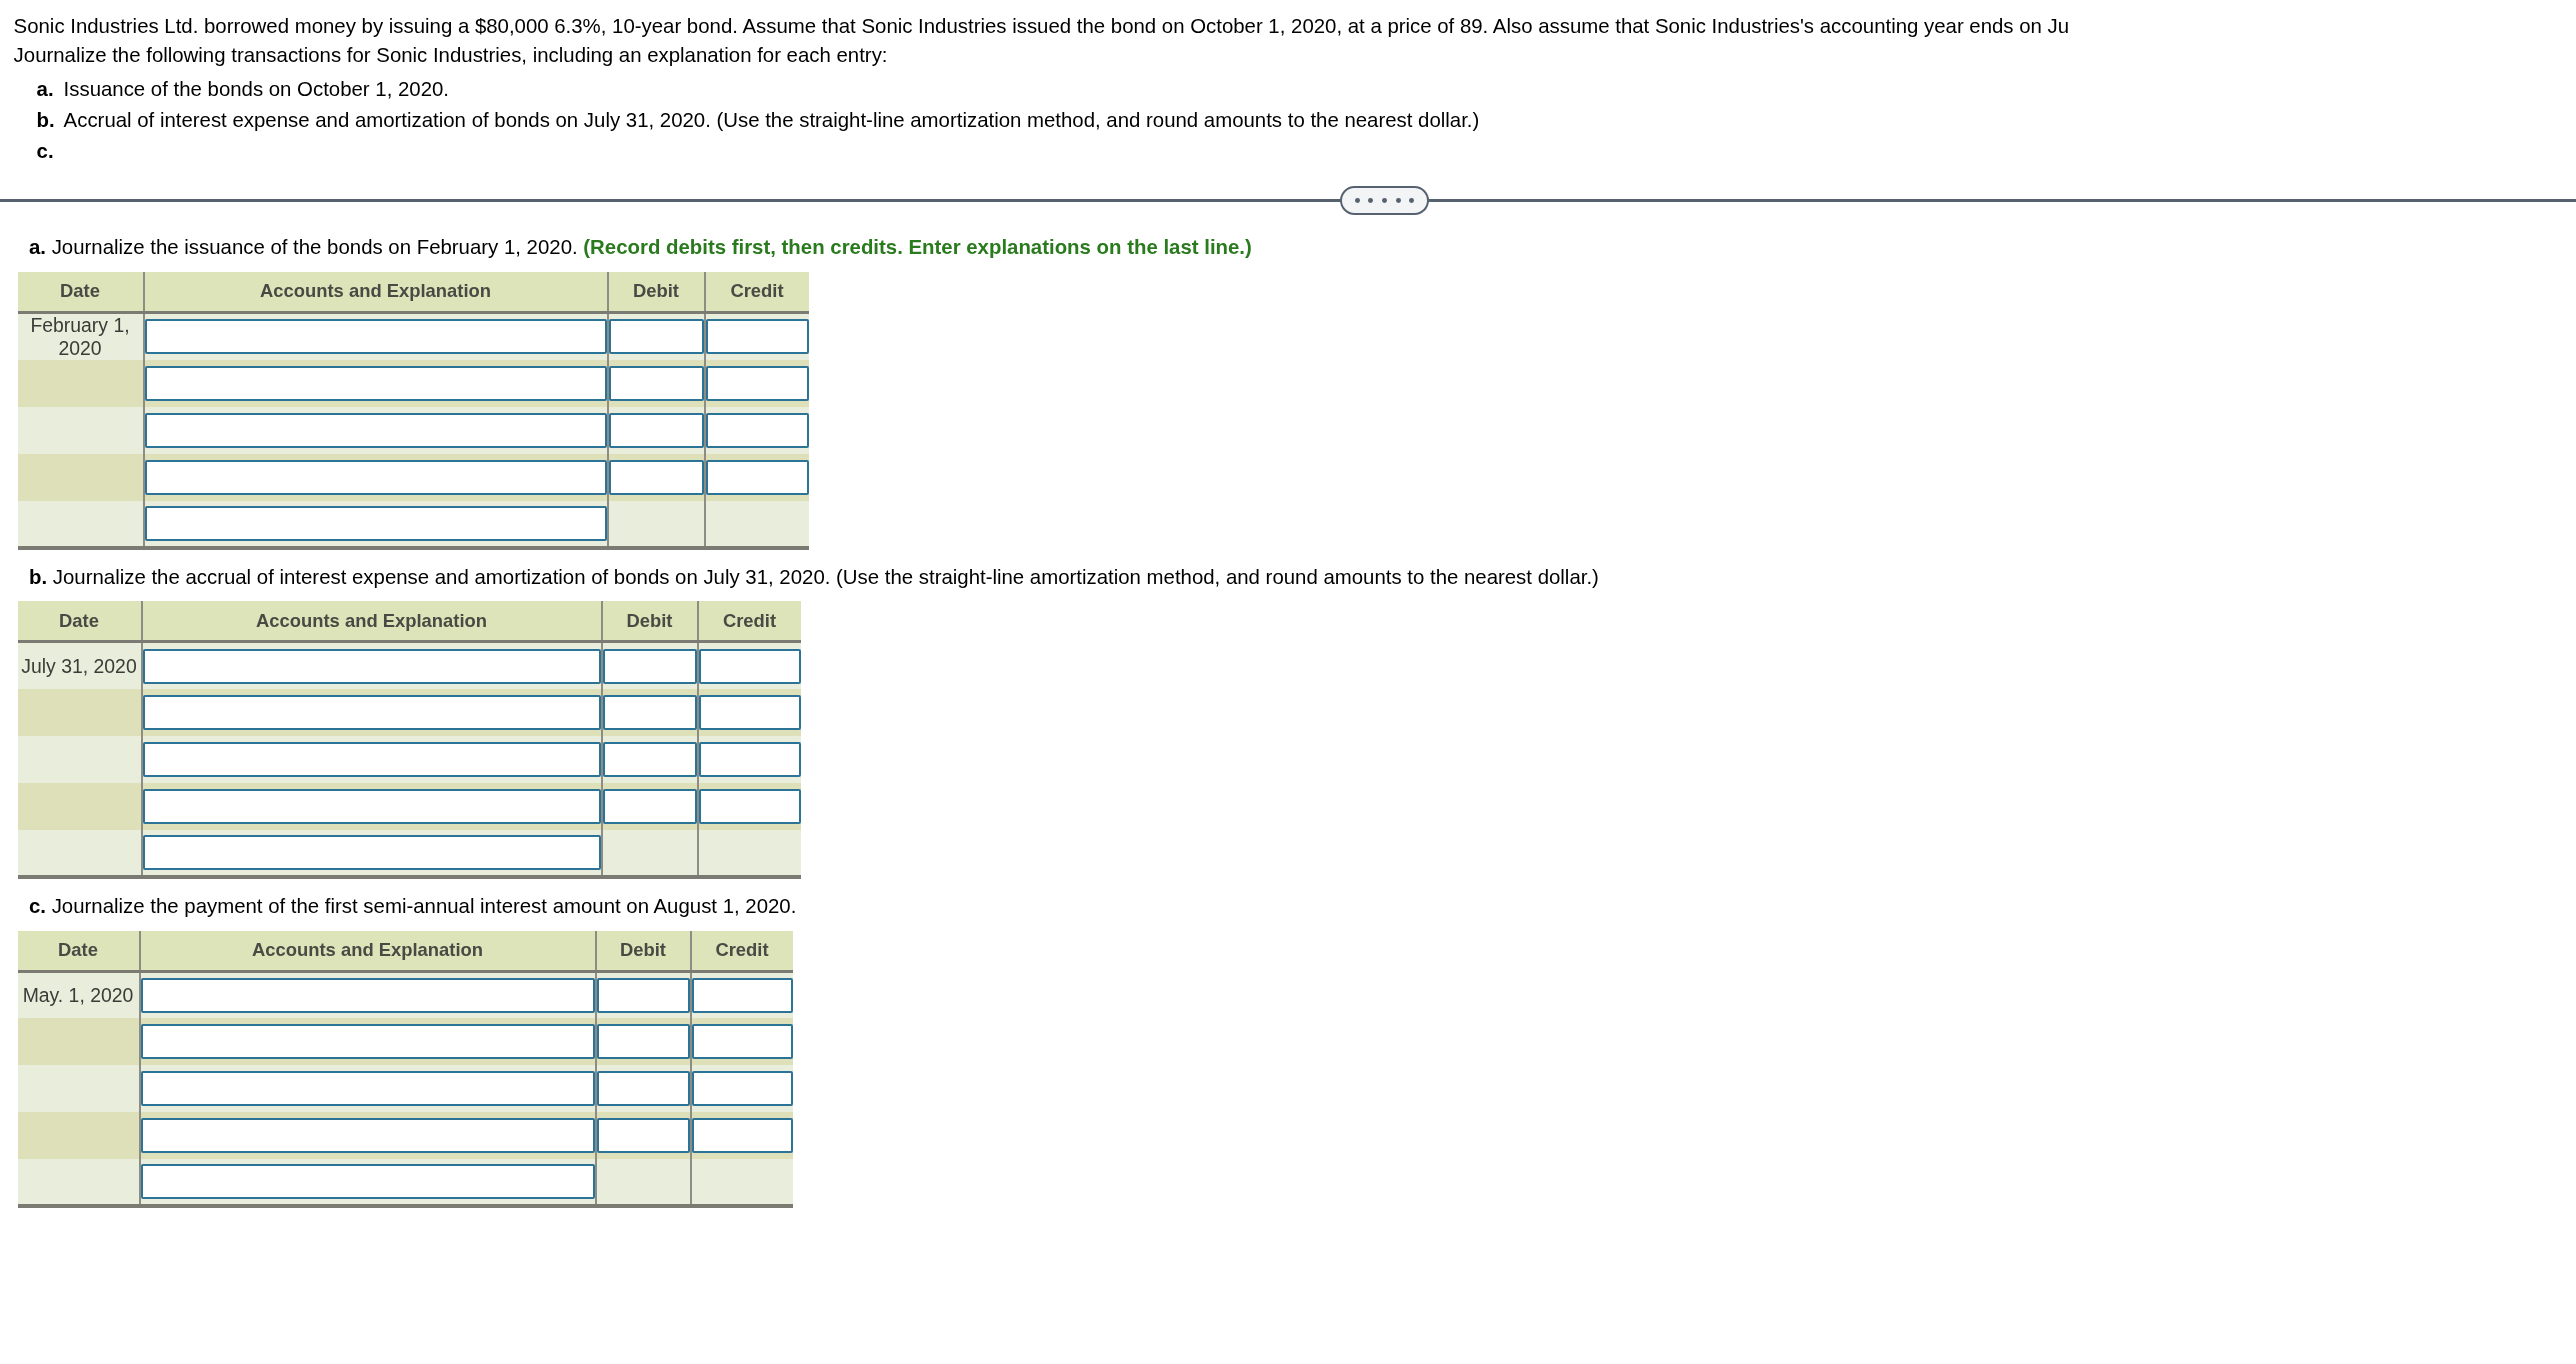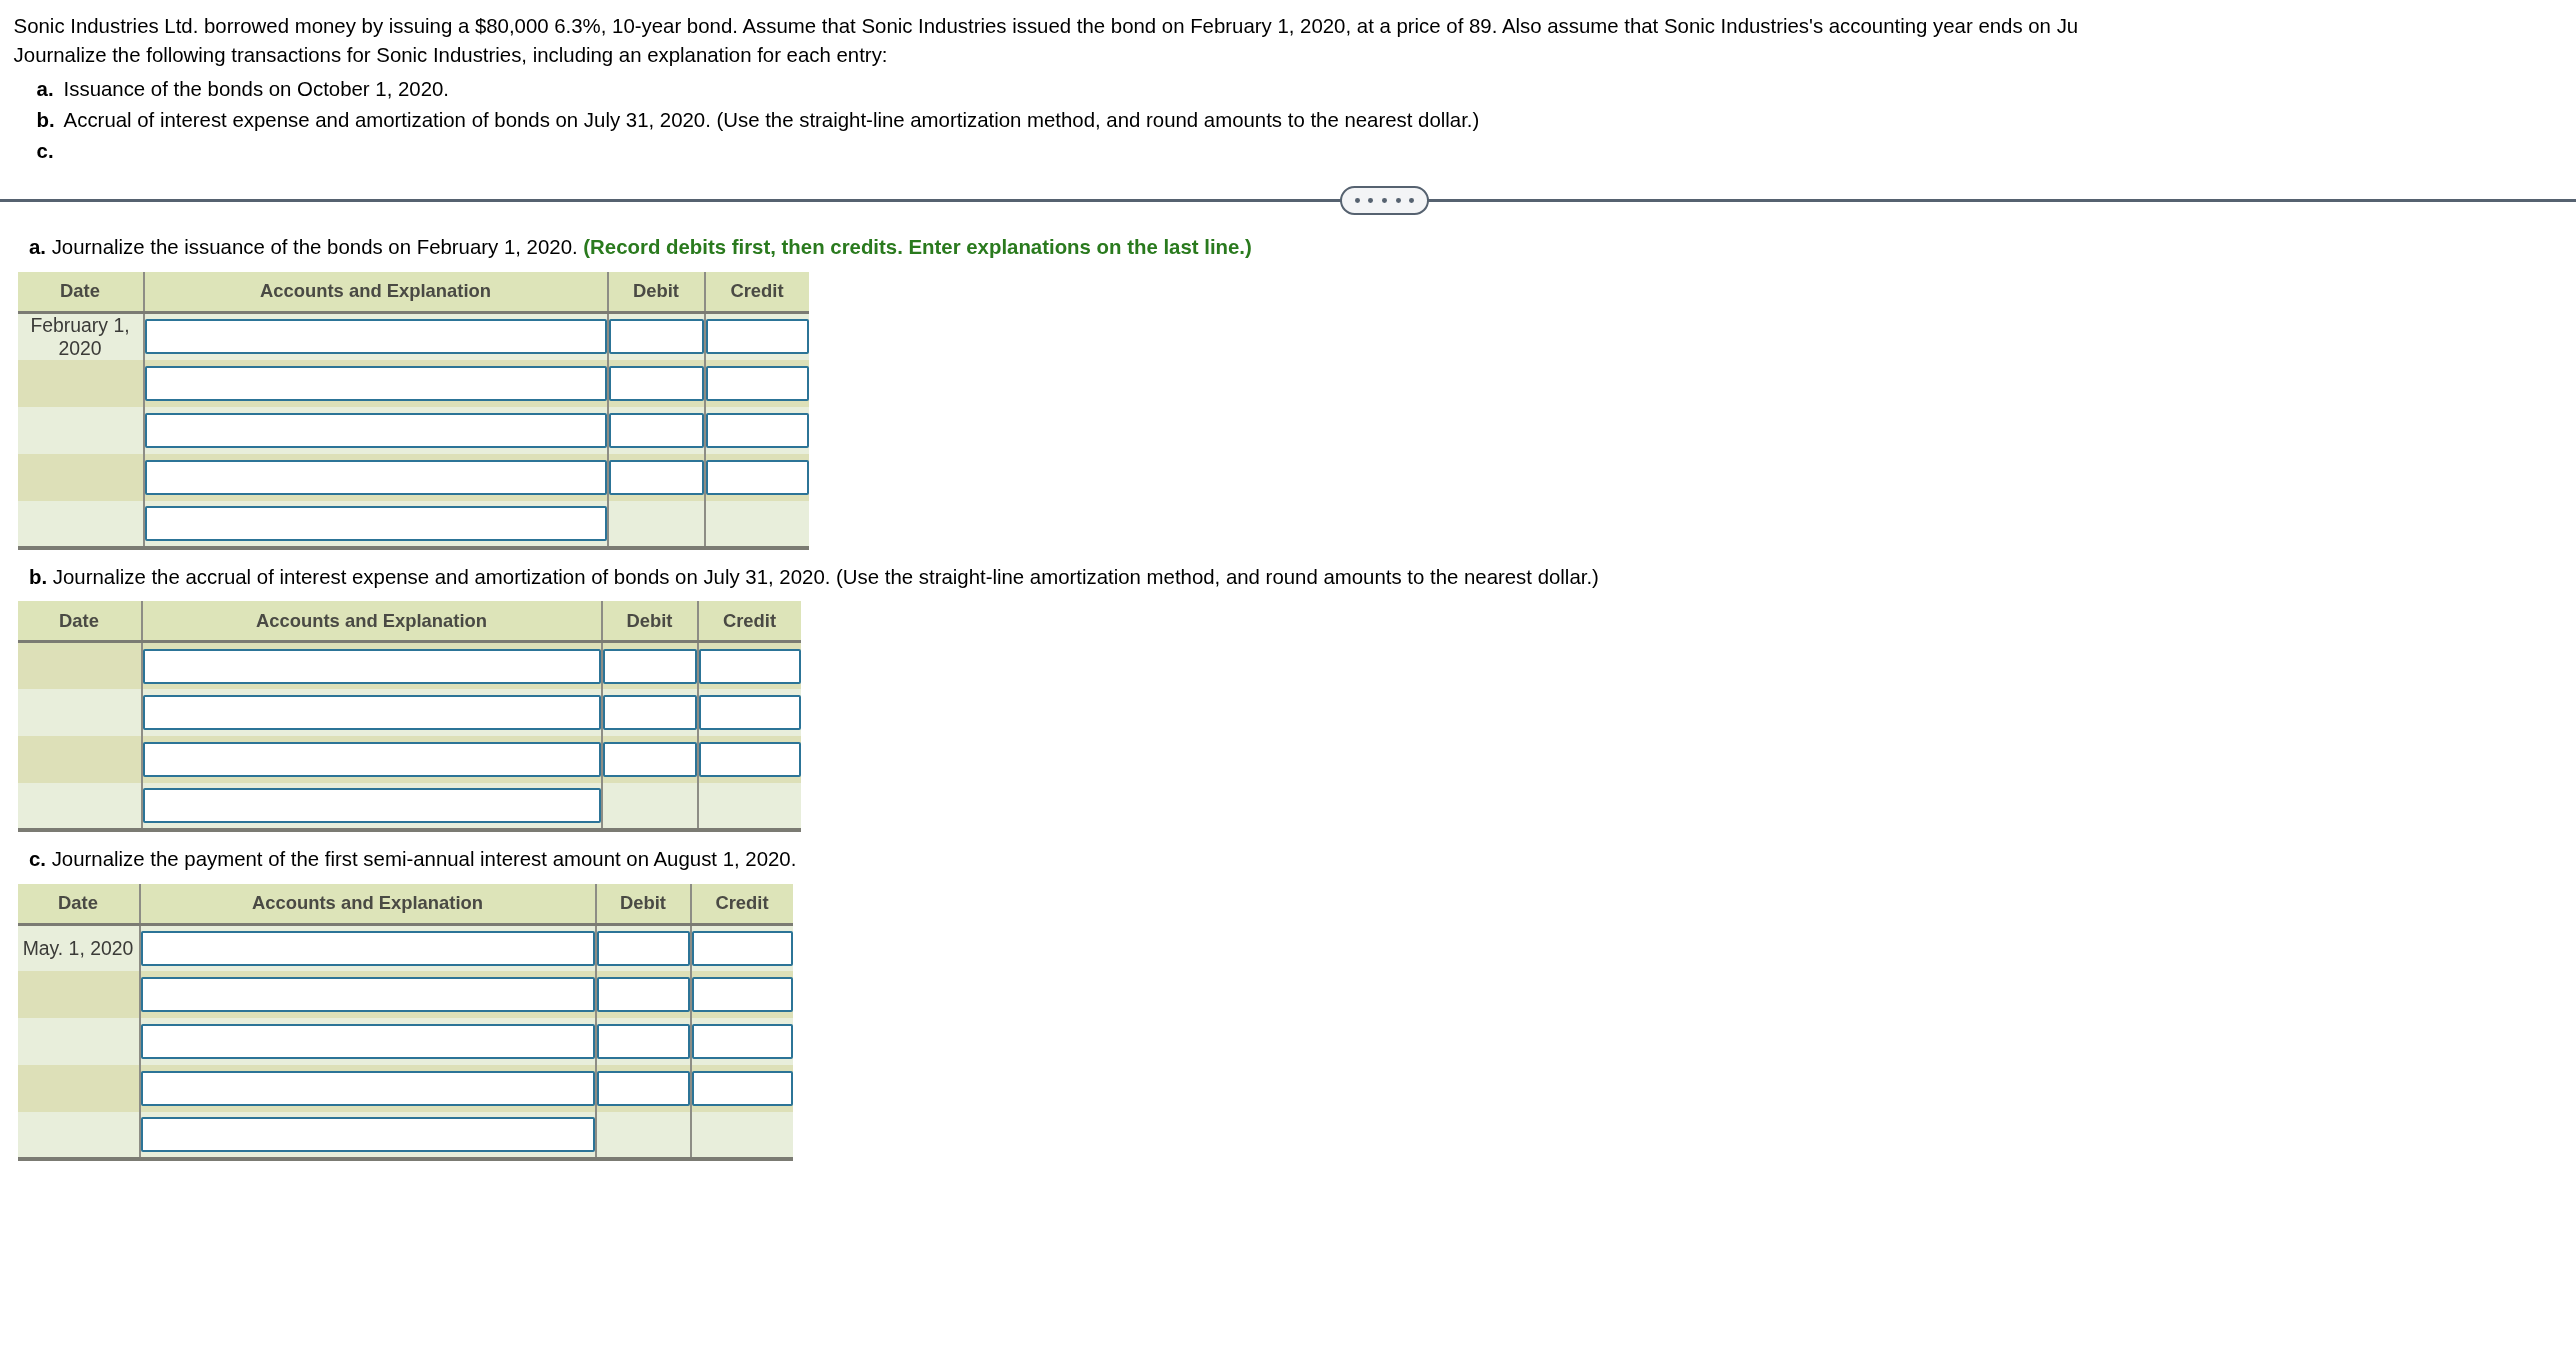--- a/index.html
+++ b/index.html
@@ -147,21 +147,21 @@
     color: #111;
     padding: 0 5.8px;
     outline: none;
   }
   .rowh { height: 47px; }
 </style>
 </head>
 <body>
 
 <div class="problem">
-  <div class="problem-line">Sonic Industries Ltd. borrowed money by issuing a $80,000 6.3%, 10-year bond. Assume that Sonic Industries issued the bond on February 1, 2020, at a price of 89. Also assume that Sonic Industries's accounting year ends on Ju</div>
+  <div class="problem-line">Sonic Industries Ltd. borrowed money by issuing a $80,000 6.3%, 10-year bond. Assume that Sonic Industries issued the bond on October 1, 2020, at a price of 89. Also assume that Sonic Industries's accounting year ends on Ju</div>
   <div class="problem-line">Journalize the following transactions for Sonic Industries, including an explanation for each entry:</div>
   <div class="sub-list">
     <div class="sub-item">
       <span class="marker">a.</span>
       <span>Issuance of the bonds on October 1, 2020.</span>
     </div>
     <div class="sub-item">
       <span class="marker">b.</span>
       <span>Accrual of interest expense and amortization of bonds on July 31, 2020. (Use the straight-line amortization method, and round amounts to the nearest dollar.)</span>
     </div>
@@ -277,20 +277,32 @@
   </colgroup>
   <thead>
     <tr>
       <th>Date</th>
       <th>Accounts and Explanation</th>
       <th>Debit</th>
       <th class="last">Credit</th>
     </tr>
   </thead>
   <tbody>
+    <tr class="odd rowh">
+      <td class="datecell">July 31, 2020</td>
+      <td class="cellpad">
+          <input class="jinput" type="text" value="" style="">
+        </td>
+      <td class="cellpad">
+          <input class="jinput" type="text" value="" style="">
+        </td>
+      <td class="cellpad last">
+          <input class="jinput" type="text" value="" style="">
+        </td>
+    </tr>
     <tr class="even rowh">
       <td class="datecell"></td>
       <td class="cellpad">
           <input class="jinput" type="text" value="" style="">
         </td>
       <td class="cellpad">
           <input class="jinput" type="text" value="" style="">
         </td>
       <td class="cellpad last">
           <input class="jinput" type="text" value="" style="">

